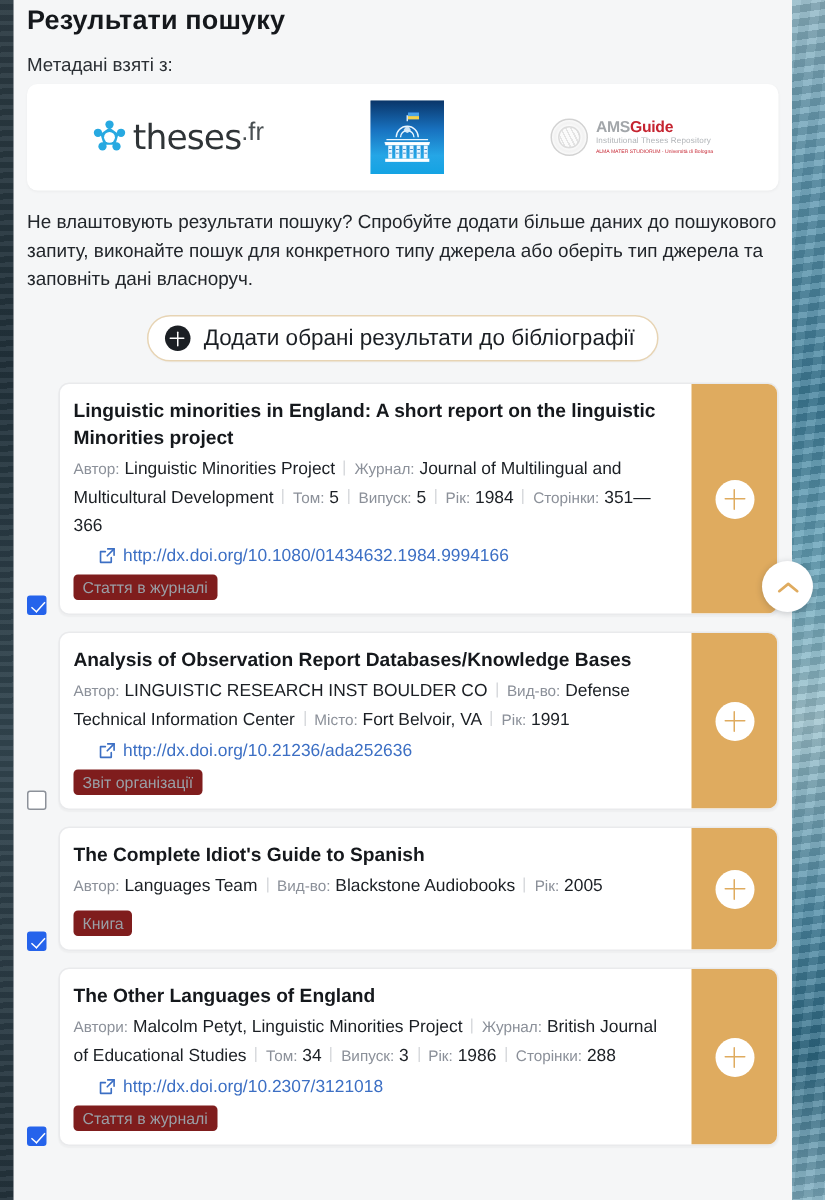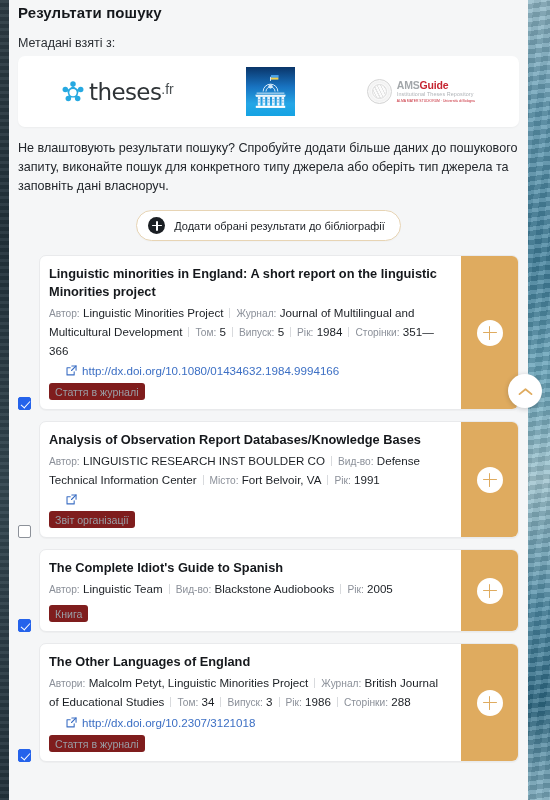--- a/index.html
+++ b/index.html
@@ -32,21 +32,21 @@
   
   #app-page {
     position: absolute;
     left: 9px; top: 0;
     width: 519px; height: 800px;
     background: #f5f6f7;
     overflow: hidden;
   }
 
   #page-title {
-    font-size: 15px;
+    font-size: 18px;
     font-weight: bold;
     color: #15181c;
     letter-spacing: .1px;
     margin: 4px 0 0 9px;
     line-height: 18px;
   }
 
   #metadata-label {
     font-size: 12.5px;
     color: #2b2f34;
@@ -67,21 +67,21 @@
   }
   .logo-cell { display: flex; align-items: center; justify-content: center; }
 
   
   .theses-wrap { display: flex; align-items: center; gap: 5px; }
   .theses-mark { width: 22px; height: 22px; flex: 0 0 22px; }
   .theses-word {
     font-size: 23px; color: #2f3437; letter-spacing: -0.6px;
     font-family: "DejaVu Sans", sans-serif;
   }
-  .theses-sup { font-size: 14px; color: #4a5053; vertical-align: super; }
+  .theses-sup { font-size: 17px; color: #4a5053; vertical-align: super; }
 
   
   .rada-logo {
     width: 49px; height: 49px;
     background: linear-gradient(180deg,#0b3a6b 0%,#1769b8 35%,#2fa9e8 70%,#16a5e4 100%);
     position: relative; overflow: hidden;
   }
 
   
   .ams-wrap { display: flex; align-items: center; gap: 5px; opacity: .92; }
@@ -123,21 +123,21 @@
   #add-selected-row {
     display: flex; justify-content: center;
     margin-top: 14px;
   }
   #add-selected-button {
     display: inline-flex; align-items: center; gap: 9px;
     background: #ffffff;
     border: 1px solid #e7d4b4;
     border-radius: 18px;
     padding: 6px 15px 6px 11px;
-    font-size: 11px;
+    font-size: 15px;
     color: #1b1f24;
     cursor: pointer;
     font-family: inherit;
     box-shadow: 0 1px 1px rgba(0,0,0,.02);
   }
   .plus-dark {
     width: 17px; height: 17px; border-radius: 50%;
     background: #1b1f24;
     position: relative; flex: 0 0 17px;
   }
@@ -377,34 +377,35 @@
         <div class="result-card">
           <div class="card-body">
             <div class="card-title">Analysis of Observation Report Databases/Knowledge Bases</div>
             <div class="meta-line"><span class="meta-label">Автор:</span> <span class="meta-value">LINGUISTIC RESEARCH INST BOULDER CO</span><span class="meta-sep"></span><span class="meta-label">Вид-во:</span> <span class="meta-value">Defense Technical Information Center</span><span class="meta-sep"></span><span class="meta-label">Місто:</span> <span class="meta-value">Fort Belvoir, VA</span><span class="meta-sep"></span><span class="meta-label">Рік:</span> <span class="meta-value">1991</span></div>
             <a class="card-link" href="#">
               <svg class="ext-icon" viewBox="0 0 14 14">
                 <path d="M7.4 1.2 H12.8 V6.6" fill="none" stroke="#3c6fc4" stroke-width="1.4" stroke-linecap="round" stroke-linejoin="round"></path>
                 <path d="M12.8 1.2 L7 7" fill="none" stroke="#3c6fc4" stroke-width="1.4" stroke-linecap="round"></path>
                 <path d="M10.4 8.6 V12.6 H1.3 V3.5 H5.4" fill="none" stroke="#3c6fc4" stroke-width="1.4" stroke-linecap="round" stroke-linejoin="round"></path>
               </svg>
+              <span>http://dx.doi.org/10.21236/ada252636</span>
             </a>
             <div><div class="card-tag">Звіт організації</div></div>
           </div>
           <div class="card-action">
             <div class="plus-round"></div>
           </div>
         </div>
       </div>
       <div class="result-row">
         <div class="row-checkbox checked"></div>
         <div class="result-card">
           <div class="card-body">
             <div class="card-title">The Complete Idiot's Guide to Spanish</div>
-            <div class="meta-line"><span class="meta-label">Автор:</span> <span class="meta-value">Linguistic Team</span><span class="meta-sep"></span><span class="meta-label">Вид-во:</span> <span class="meta-value">Blackstone Audiobooks</span><span class="meta-sep"></span><span class="meta-label">Рік:</span> <span class="meta-value">2005</span></div>
+            <div class="meta-line"><span class="meta-label">Автор:</span> <span class="meta-value">Languages Team</span><span class="meta-sep"></span><span class="meta-label">Вид-во:</span> <span class="meta-value">Blackstone Audiobooks</span><span class="meta-sep"></span><span class="meta-label">Рік:</span> <span class="meta-value">2005</span></div>
             <div><div class="card-tag">Книга</div></div>
           </div>
           <div class="card-action">
             <div class="plus-round"></div>
           </div>
         </div>
       </div>
       <div class="result-row">
         <div class="row-checkbox checked"></div>
         <div class="result-card">

